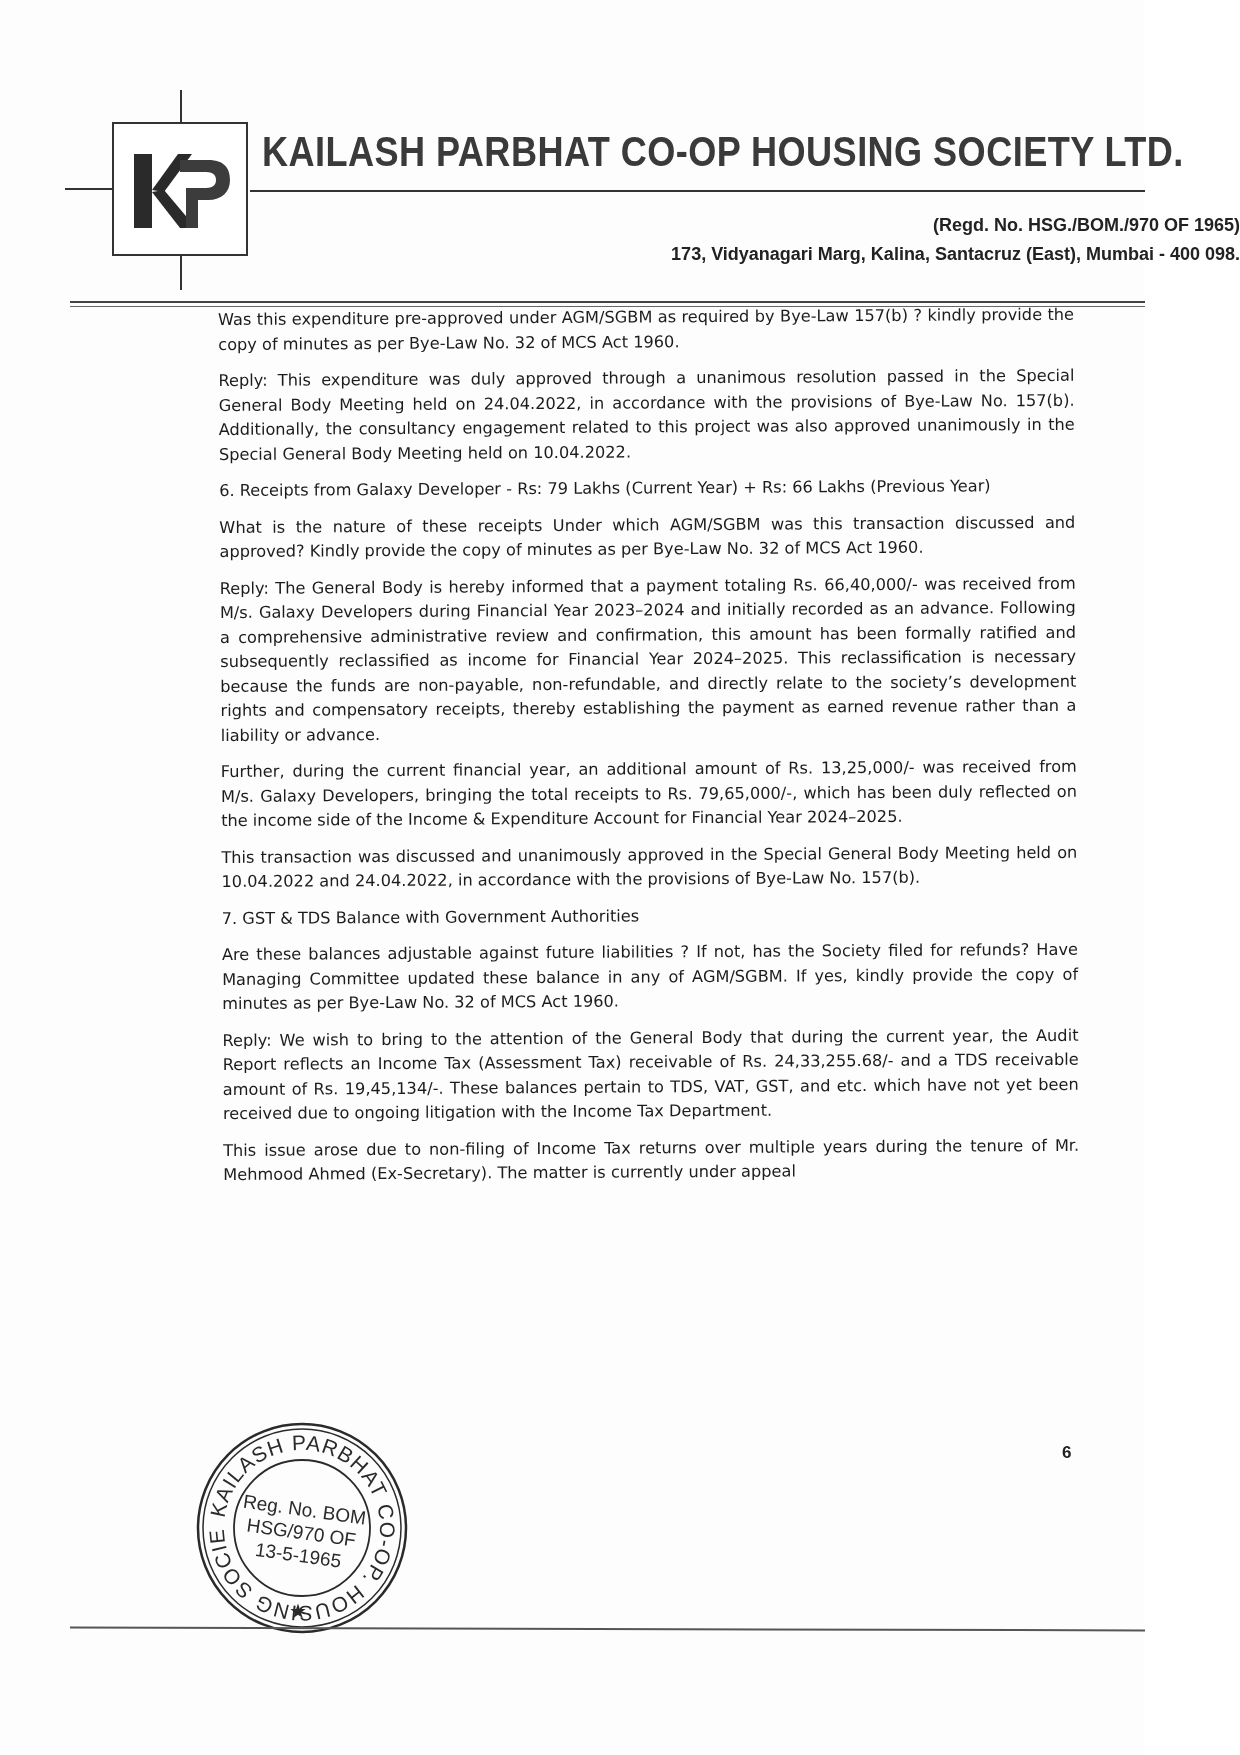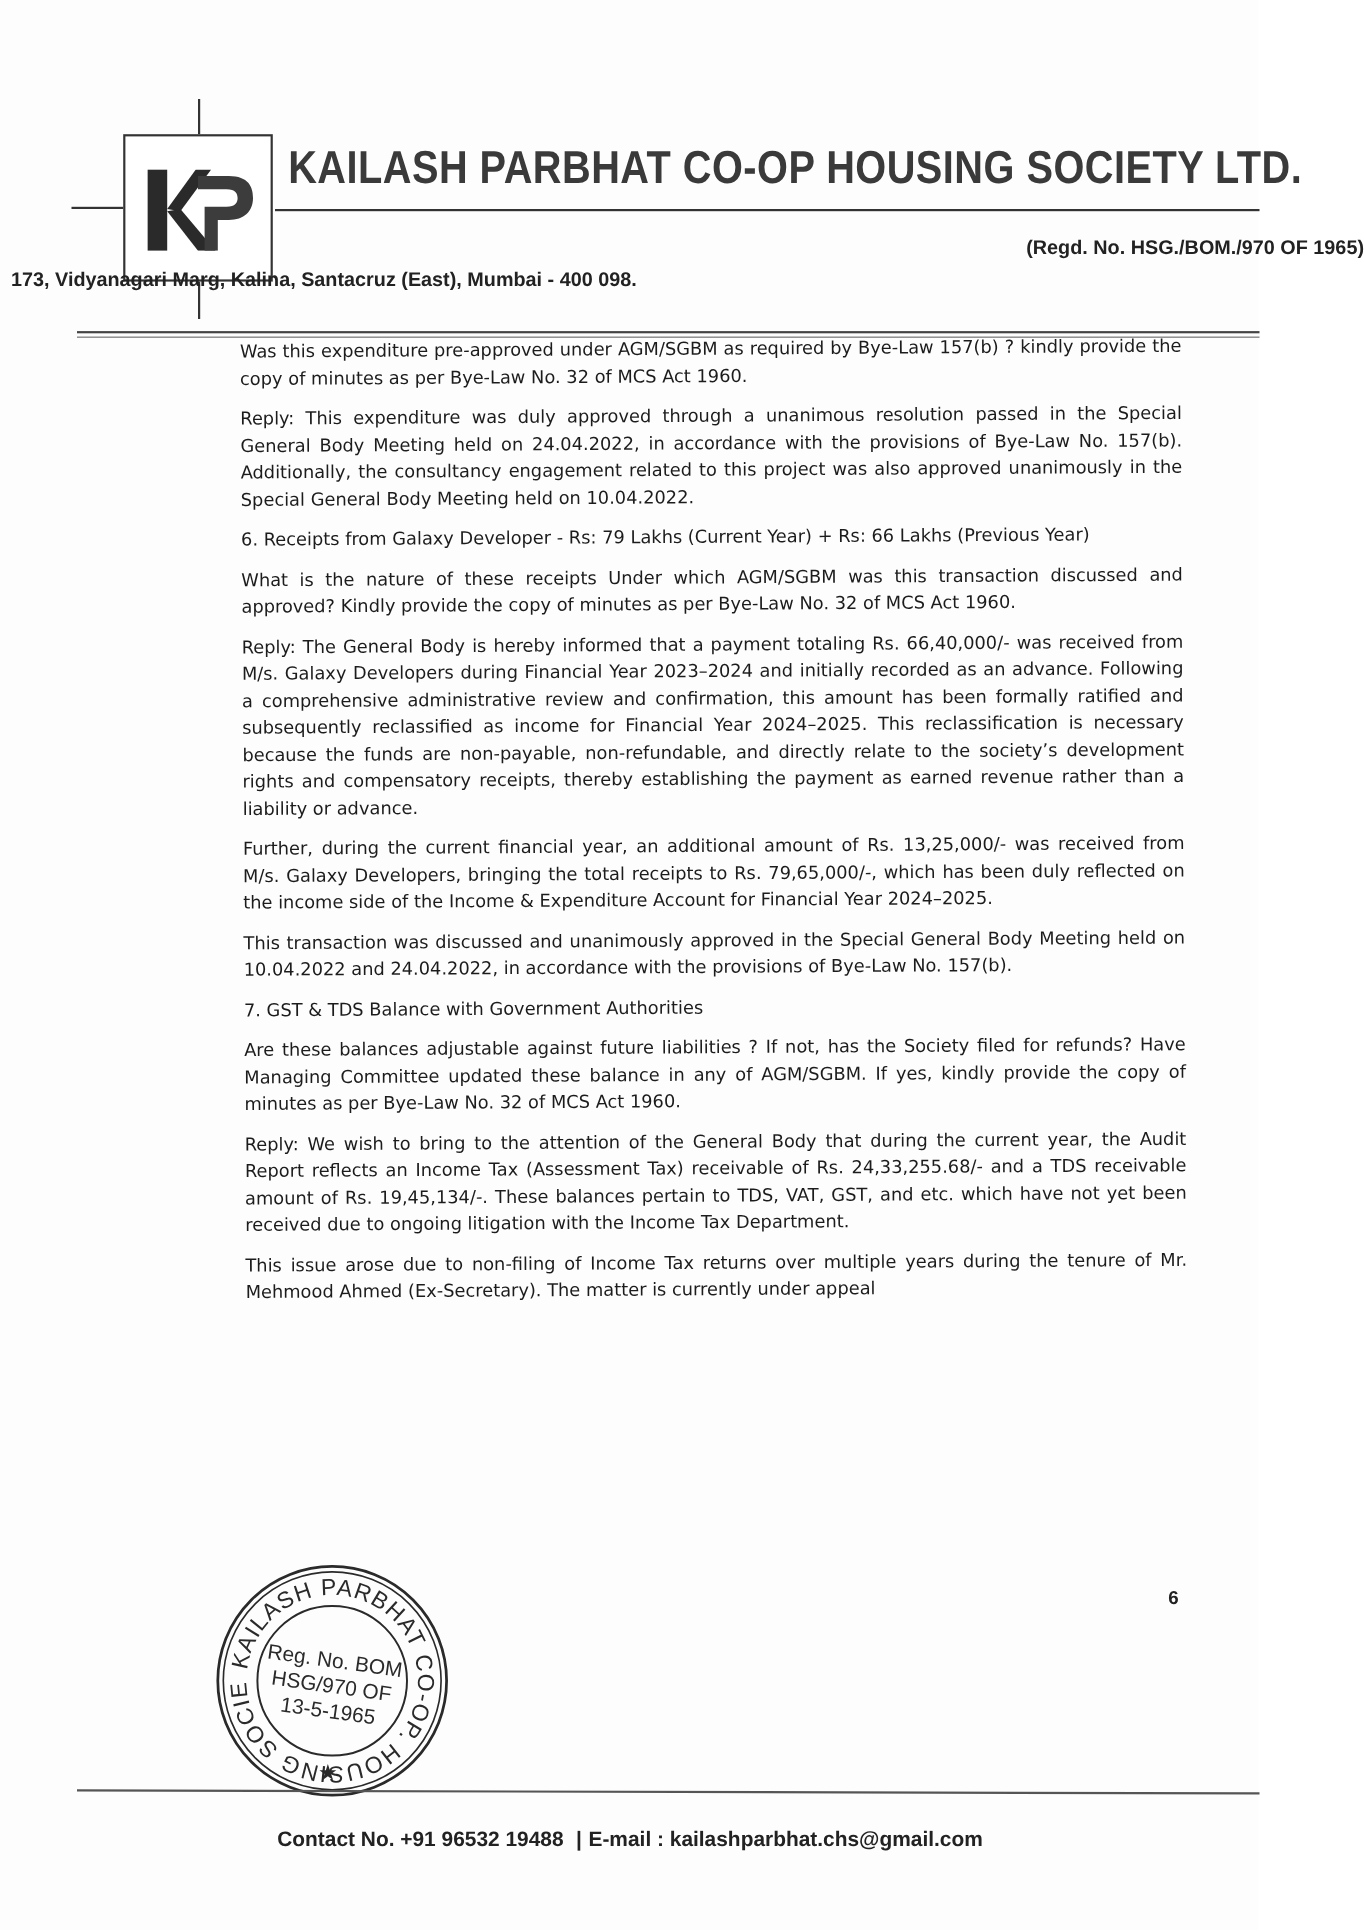--- a/index.html
+++ b/index.html
@@ -8,21 +8,21 @@
 
   
   .lh-vline-top { position: absolute; left: 180px; top: 90px; width: 2px; height: 42px; background: #333; }
   .lh-vline-bot { position: absolute; left: 180px; top: 250px; width: 2px; height: 40px; background: #333; }
   .lh-logo-box { position: absolute; left: 112px; top: 122px; width: 136px; height: 134px; border: 2px solid #333; box-sizing: border-box; background: #fff; }
   .lh-hline-left { position: absolute; left: 65px; top: 188px; width: 48px; height: 2px; background: #333; }
   .lh-hline-right { position: absolute; left: 250px; top: 190px; width: 895px; height: 2px; background: #333; }
   .lh-logo svg { position: absolute; left: 20px; top: 30px; }
   .lh-title { position: absolute; left: 262px; top: 128px; font-family: "Liberation Sans", sans-serif; font-weight: 700; font-size: 42px; letter-spacing: 0.5px; color: #3a3a3a; transform: scaleX(0.86); transform-origin: left top; white-space: nowrap; }
   .lh-regd { position: absolute; left: 0; width: 1240px; top: 215px; text-align: right; font-family: "Liberation Sans", sans-serif; font-weight: 700; font-size: 18px; color: #222; padding-left: 10px; box-sizing: border-box; }
-  .lh-addr { position: absolute; left: 0; width: 1240px; top: 244px; text-align: left; font-family: "Liberation Sans", sans-serif; font-weight: 700; font-size: 18px; color: #222; padding-left: 10px; box-sizing: border-box; }
+  .lh-addr { position: absolute; left: 0; width: 1240px; top: 244px; text-align: right; font-family: "Liberation Sans", sans-serif; font-weight: 700; font-size: 18px; color: #222; padding-left: 24px; box-sizing: border-box; }
   .lh-divider1 { position: absolute; left: 70px; top: 301px; width: 1075px; height: 2px; background: #444; }
   .lh-divider2 { position: absolute; left: 70px; top: 306px; width: 1075px; height: 1px; background: #666; }
 
   
   .content { position: absolute; left: 218px; top: 308px; width: 856px; font-family: "DejaVu Sans", sans-serif; font-size: 16.2px; line-height: 24.5px; color: #1c1c1c; transform: rotate(-0.35deg); transform-origin: left top; }
   .content p { margin: 0 0 12px 0; text-align: justify; }
   .content p.heading { text-align: left; }
 
   
   .page-number { position: absolute; left: 1062px; top: 1443px; font-family: "Liberation Sans", sans-serif; font-weight: 700; font-size: 17px; color: #222; }
@@ -93,20 +93,14 @@
       <g transform="rotate(8 110 110)">
         <text x="110" y="98" text-anchor="middle" font-family="Liberation Sans, sans-serif" font-size="19" fill="#2a2a2a">Reg. No. BOM</text>
         <text x="110" y="121" text-anchor="middle" font-family="Liberation Sans, sans-serif" font-size="19" fill="#2a2a2a">HSG/970 OF</text>
         <text x="110" y="144" text-anchor="middle" font-family="Liberation Sans, sans-serif" font-size="19" fill="#2a2a2a">13-5-1965</text>
       </g>
       <text x="106" y="200" text-anchor="middle" font-family="DejaVu Sans, sans-serif" font-size="20" fill="#2a2a2a">★</text>
     </svg>
   </div>
 
   <div class="footer-line"></div>
-  <div class="footer-contact">
-    <span>Contact No.</span>
-    <span>+91 96532 19488</span>
-    <span class="sep">|</span><span>E-mail :</span>
-    <span>kailashparbhat.chs@gmail.com</span>
-  </div>
 
 </div>
 
 </body></html>

